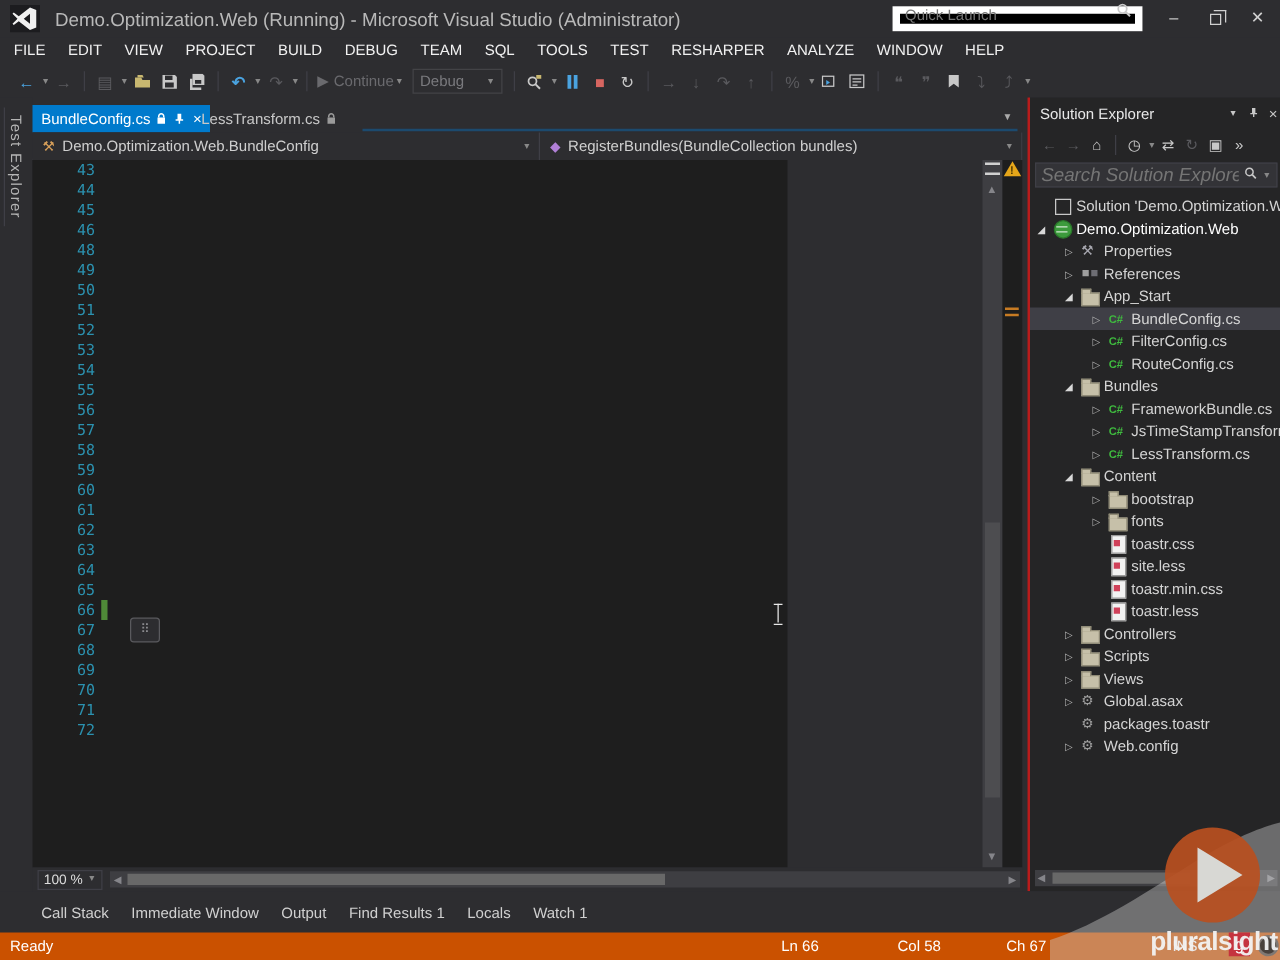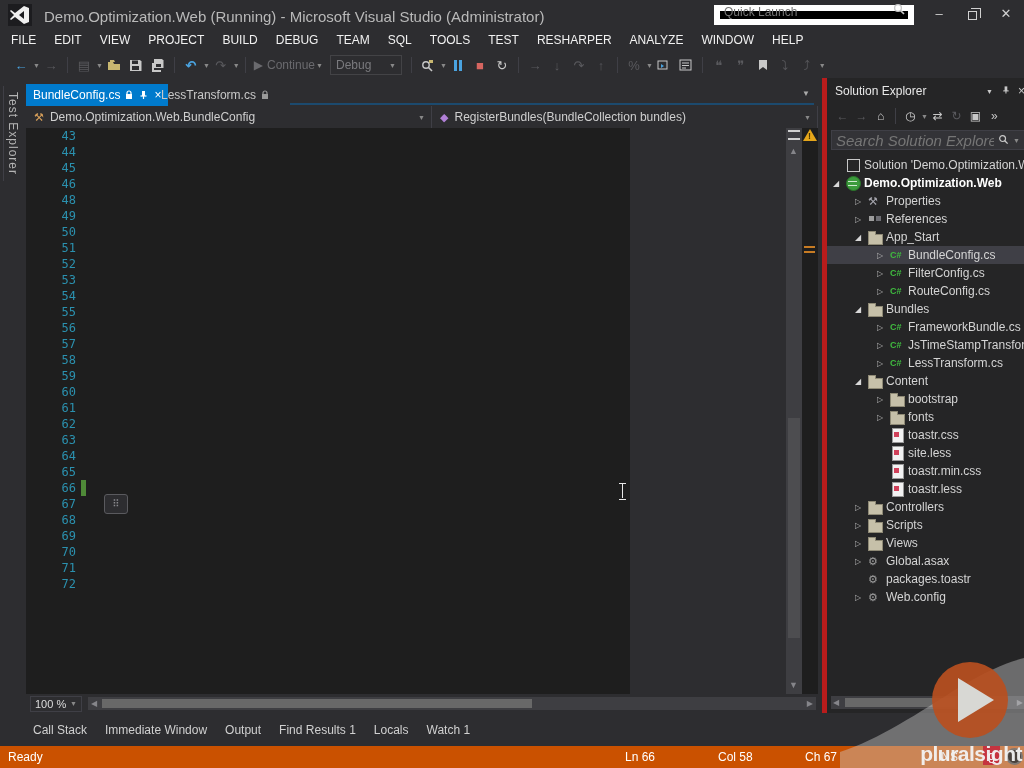--- a/index.html
+++ b/index.html
@@ -105,36 +105,36 @@
   .hscroll-row { position:absolute; left:0; top:610px; width:792px; height:19px; background:#2d2d30;
     display:flex; align-items:center; }
   .zoom-combo { display:inline-flex; align-items:center; justify-content:space-between; width:52px; height:16px;
     margin-left:4px; padding:0 4px; font-size:11px; color:#ddd; background:#2d2d30; border:1px solid #3f3f46; }
   .hsb { position:relative; flex:1; height:13px; background:#3e3e42; margin:0 2px 0 6px; }
   .hsb .arr { position:absolute; top:2px; font-size:8px; color:#85858a; }
   .hsb .thumb { position:absolute; top:2px; height:9px; background:#686868; }
 
   
   .solexp { position:absolute; left:822px; top:78px; width:202px; height:635px; background:#252526;
-    border-left:5px solid #b91c1c; }
+    border-left:2px solid #b91c1c; }
   .se-head { position:absolute; left:0; top:2px; width:202px; height:22px; display:flex; align-items:center;
     font-size:12px; color:#e8e8e8; padding-left:8px; }
   .se-head .btns { margin-left:auto; display:flex; align-items:center; }
   .se-head .btns span { margin:0 4px; color:#c8c8c8; }
   .se-tools { position:absolute; left:0; top:26px; width:202px; height:24px; display:flex; align-items:center;
     padding-left:6px; color:#bbb; }
   .se-tools .tb { min-width:17px; font-size:12px; }
   .se-search { position:absolute; left:4px; top:52px; width:194px; height:20px; background:#333337;
     border:1px solid #3f3f46; display:flex; align-items:center; }
   .se-search input { flex:1; min-width:0; background:transparent; border:none; outline:none; color:#999;
     font-size:15px; padding:0 4px; font-family:"Liberation Sans", sans-serif;font-style:italic; }
   .tree { position:absolute; left:0; top:78px; width:202px; height:530px; overflow:hidden; font-size:12px; }
   .trow { height:18px; display:flex; align-items:center; white-space:nowrap; color:#d4d4d4; }
   .trow.sel { background:#3f3f46; }
-  .trow.bold .lab { font-weight:bold; color:#fff; }
+  .trow.bold .lab { font-weight:normal; color:#fff; }
   .trow.lvl0 { padding-left:6px; } .trow.lvl1 { padding-left:6px; }
   .trow.lvl2 { padding-left:28px; } .trow.lvl3 { padding-left:50px; }
   .exp { display:none; width:13px; flex:none; font-size:8px; color:#b0b0b0; }
   .trow.ec .e-col { display:inline-block; }
   .trow.ee .e-exp { display:inline-block; color:#d8d8d8; }
   .trow:not(.ec):not(.ee) .exp-spacer { display:inline-block; width:13px; flex:none; }
   .ico { display:none; width:18px; flex:none; position:relative; height:14px; }
   .trow.sln  .i-sln  { display:inline-block; }
   .trow.globe .i-globe { display:inline-block; }
   .trow.wrench .i-wrench { display:inline-block; }

